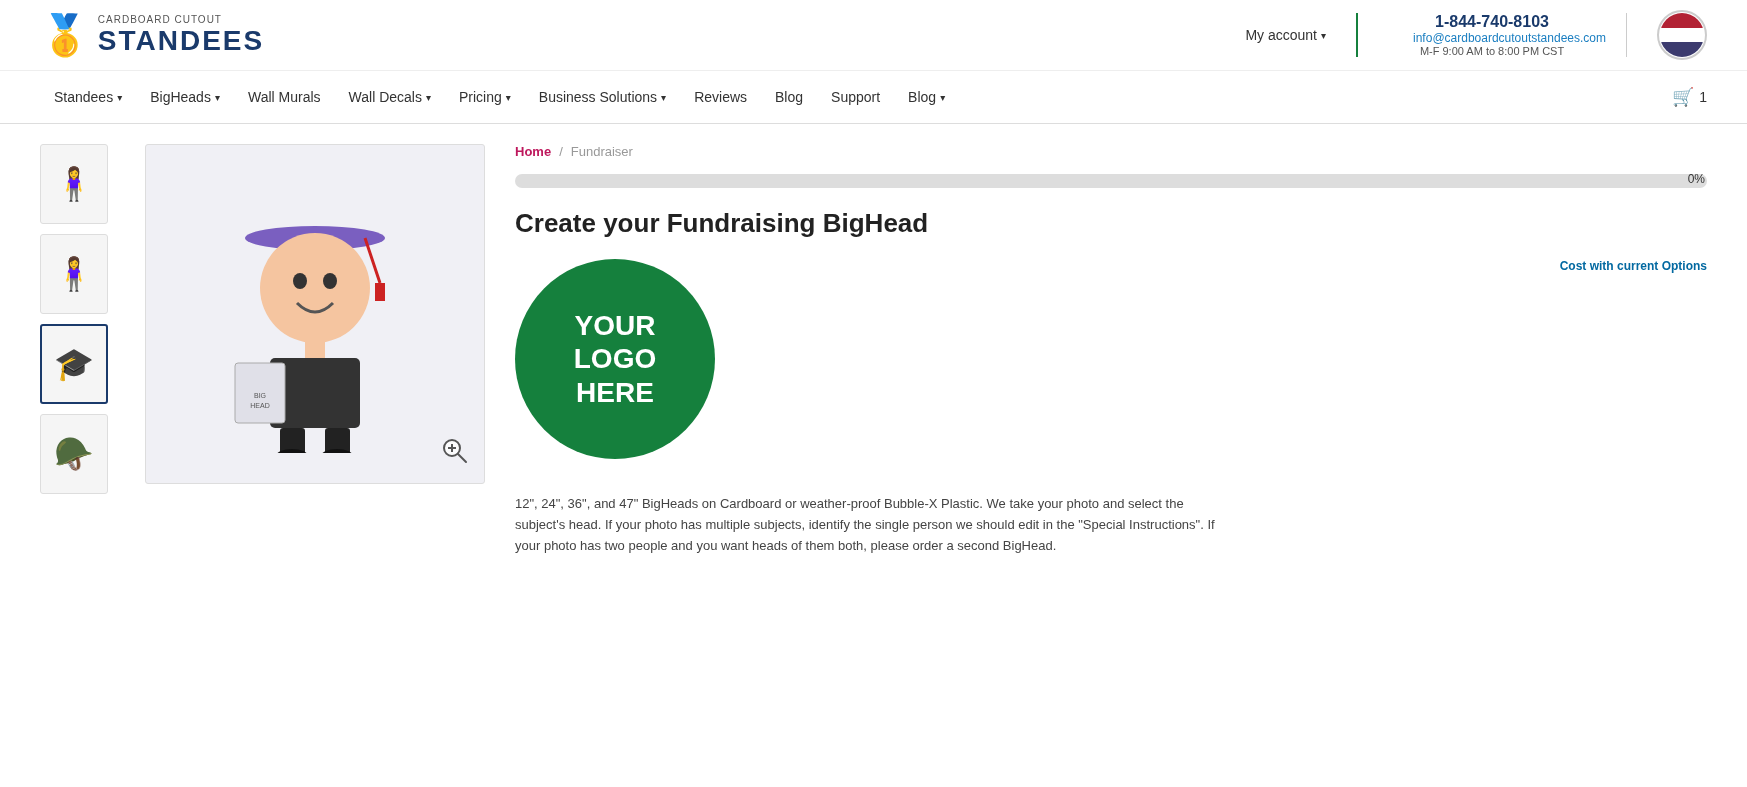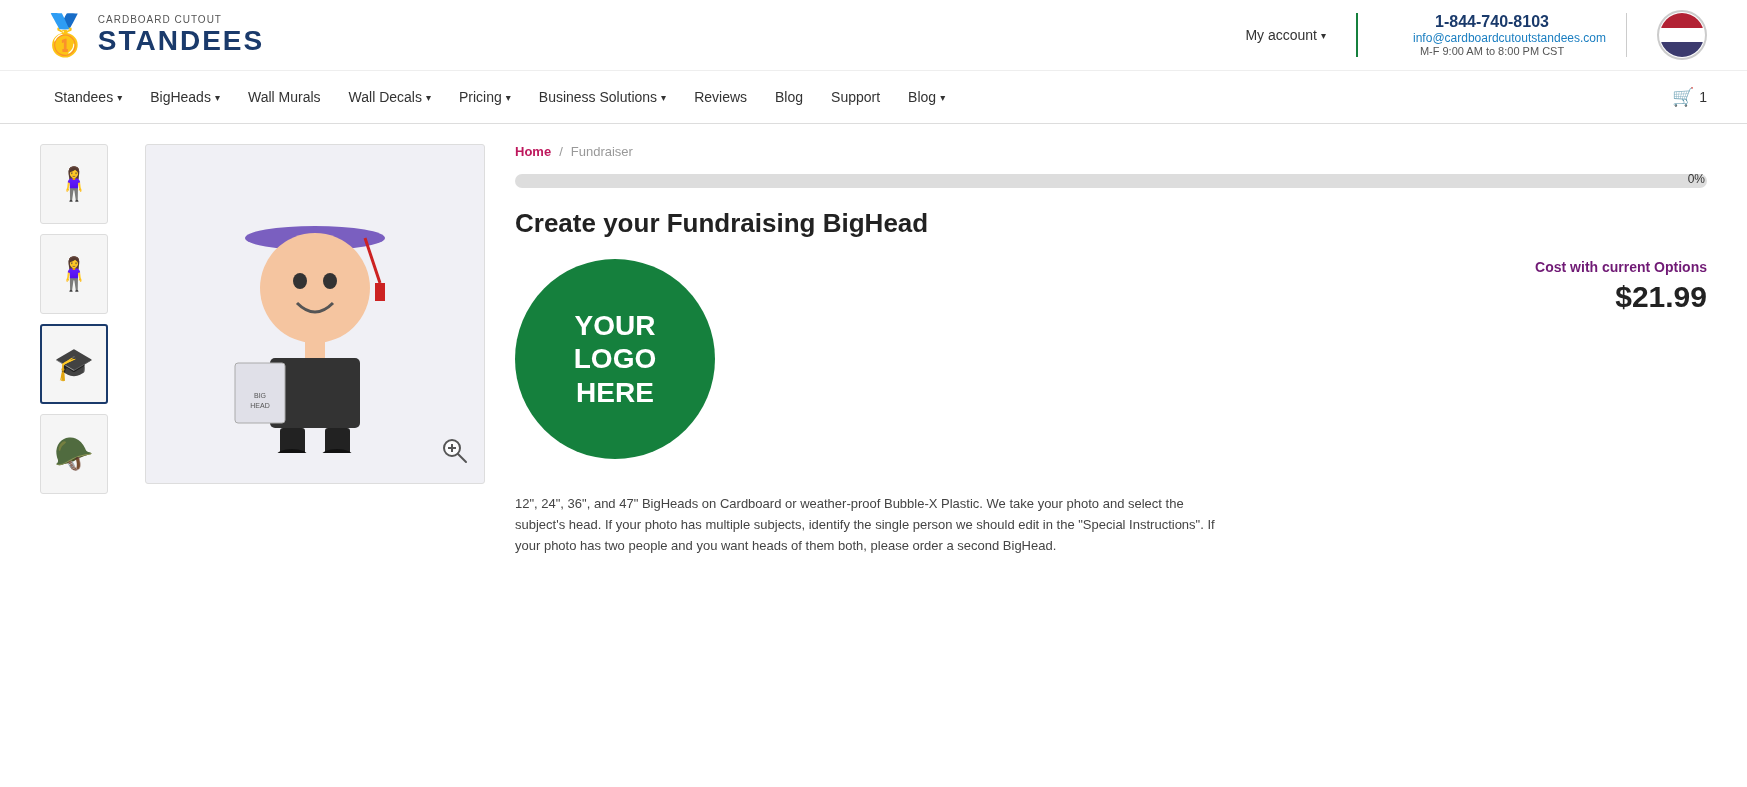--- a/index.html
+++ b/index.html
@@ -246,22 +246,22 @@
       margin-bottom: 20px;
     }
     .logo-circle-text {
       color: #fff;
       font-size: 28px;
       font-weight: 900;
       line-height: 1.2;
       text-align: center;
     }
     .cost-label {
-      font-size: 14px;
-      color: #701a75;
+      font-size: 12px;
+      color: #0369a1;
       text-align: right;
       margin-bottom: 5px;
       font-weight: bold;
     }
     .price {
       font-size: 30px;
       font-weight: bold;
       color: #222;
       text-align: right;
       margin-bottom: 20px;
@@ -430,20 +430,19 @@
     <div class="price-logo-row">
 
       <div class="logo-circle">
         <div class="logo-circle-text">YOUR</div>
         <div class="logo-circle-text">LOGO</div>
         <div class="logo-circle-text">HERE</div>
       </div>
 
       <div style="flex:1; text-align:right;">
         <div class="cost-label">Cost with current Options</div>
-        <div class="price">$21.99</div>
       </div>
     </div>
 
     <p class="description-text">12", 24", 36", and 47" BigHeads on Cardboard or weather-proof Bubble-X Plastic.  We take your photo and select the subject's head.  If your photo has multiple subjects, identify the single person we should edit in the "Special Instructions".  If your photo has two people and you want heads of them both, please order a second BigHead.</p>
   </div>
 
 </div>
 
 </body></html>

